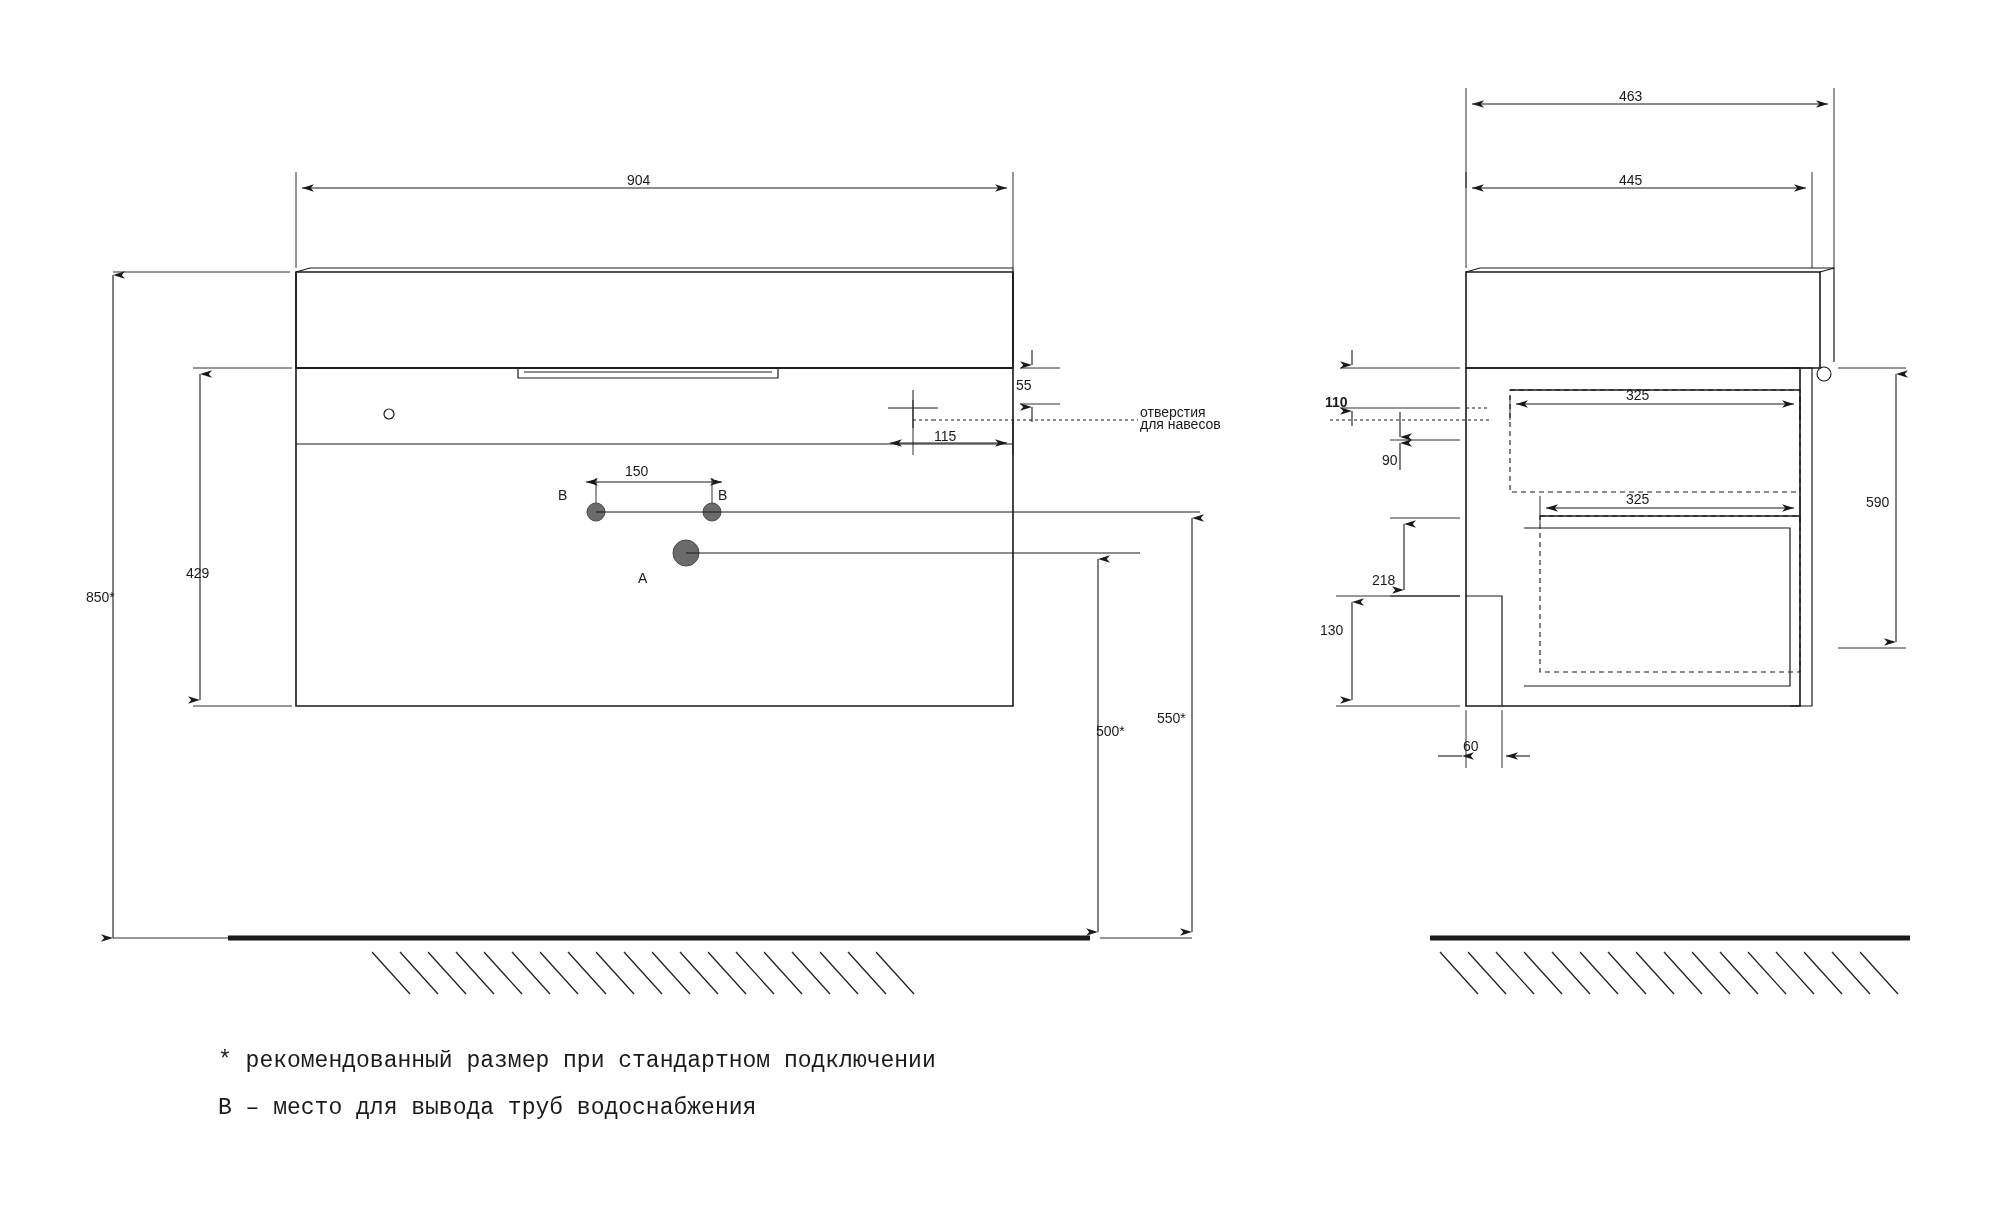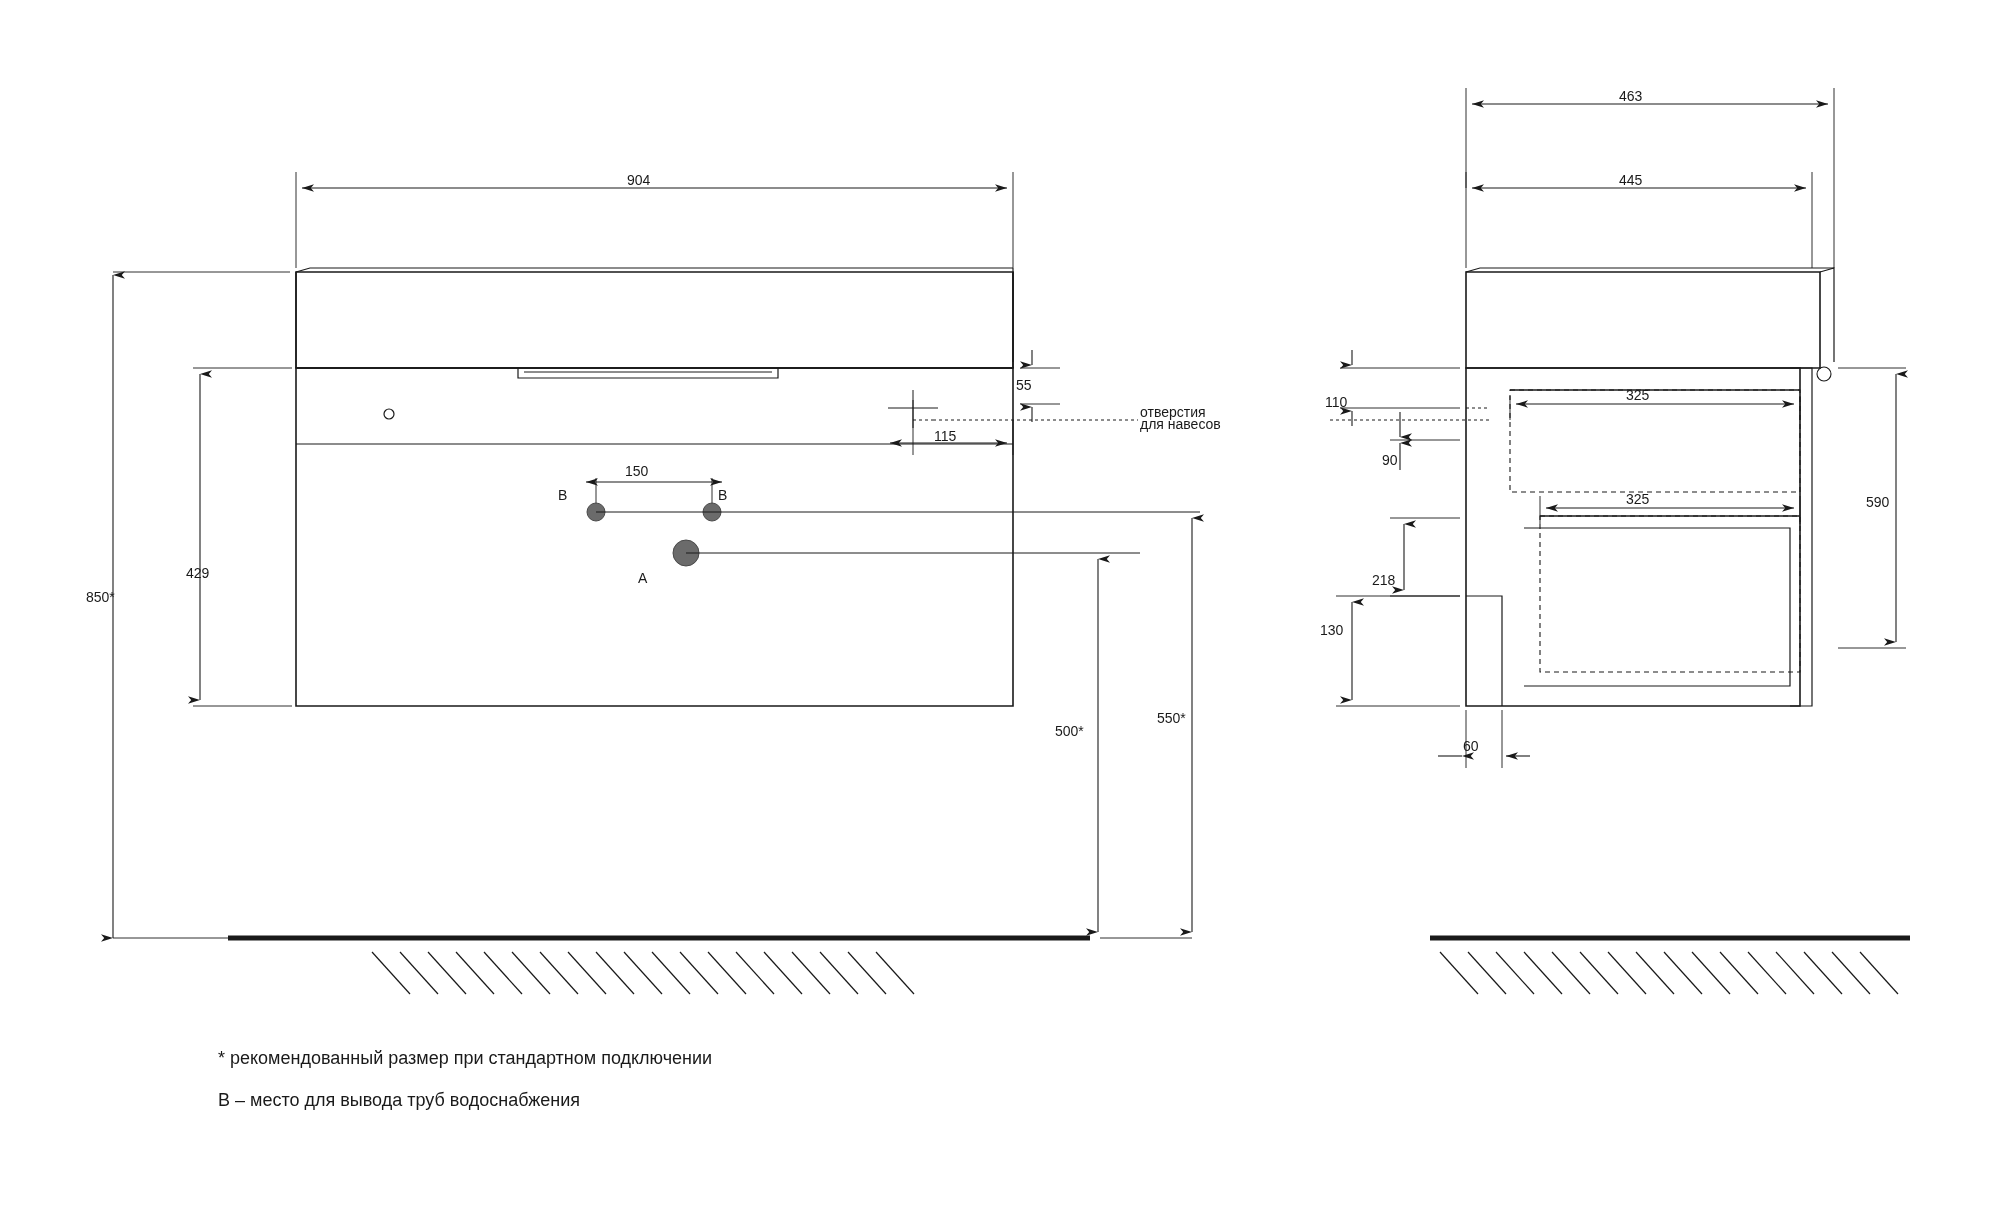--- a/index.html
+++ b/index.html
@@ -31,23 +31,24 @@
     width: 2000px;
     height: 1230px;
   }
   .legend {
     position: absolute;
     left: 218px;
     top: 1048px;
     width: 900px;
   }
   .legend div {
-    font-size: 18px;
+    font-size: 23px;
     margin-bottom: 21px;
     white-space: nowrap;
+    font-family: Liberation Mono, monospace;
   }
 </style>
 </head>
 <body>
 
 <div id="sheet">
 
   <svg class="drawing" viewBox="0 0 2000 1230" xmlns="http://www.w3.org/2000/svg">
     <defs>
       <marker id="arrL" markerWidth="12" markerHeight="10" refX="11" refY="5" orient="auto">
@@ -233,32 +234,32 @@
       <path d="M1330,420 L1490,420" stroke-width="1" stroke-dasharray="3 3"></path>
     </g>
   </svg>
 
   <div class="lbl" style="left:627px; top:172px;">904</div>
   <div class="lbl" style="left:86px; top:589px;">850*</div>
   <div class="lbl" style="left:186px; top:521px;margin-top:44px;">429</div>
   <div class="lbl" style="left:1016px; top:377px;">55</div>
   <div class="lbl" style="left:934px; top:428px;">115</div>
   <div class="lbl" style="left:625px; top:463px;">150</div>
-  <div class="lbl" style="left:1055px; top:723px;">500*</div>
+  <div class="lbl" style="left:1096px; top:723px;">500*</div>
   <div class="lbl" style="left:1157px; top:710px;">550*</div>
   <div class="lbl" style="left:558px; top:487px;">B</div>
   <div class="lbl" style="left:718px; top:487px;">B</div>
   <div class="lbl" style="left:638px; top:570px;">A</div>
 
   <div class="lbl" style="left:1140px; top:404px;">отверстия</div>
   <div class="lbl" style="left:1140px; top:416px;">для навесов</div>
 
   <div class="lbl" style="left:1619px; top:88px;">463</div>
   <div class="lbl" style="left:1619px; top:172px;">445</div>
-  <div class="lbl" style="left:1325px; top:394px;">110</div>
+  <div class="lbl" style="left:1325px; top:394px;font-weight:bold;">110</div>
   <div class="lbl" style="left:1382px; top:452px;">90</div>
   <div class="lbl" style="left:1626px; top:387px;">325</div>
   <div class="lbl" style="left:1626px; top:491px;">325</div>
   <div class="lbl" style="left:1866px; top:494px;">590</div>
   <div class="lbl" style="left:1372px; top:572px;">218</div>
   <div class="lbl" style="left:1320px; top:622px;">130</div>
   <div class="lbl" style="left:1463px; top:738px;">60</div>
 
   <div class="legend">
     <div>* рекомендованный размер при стандартном подключении</div>

